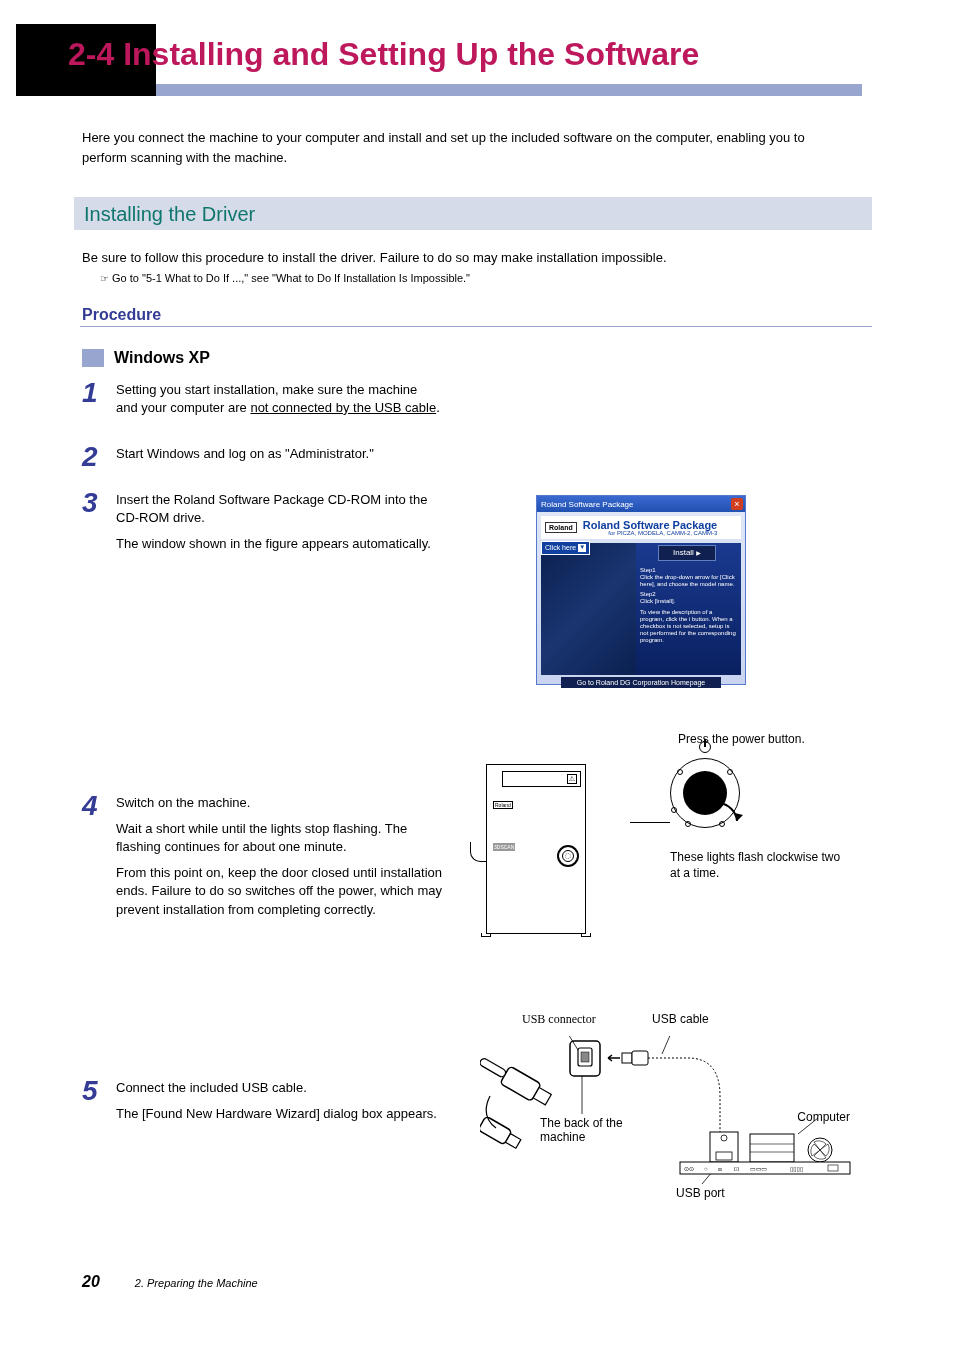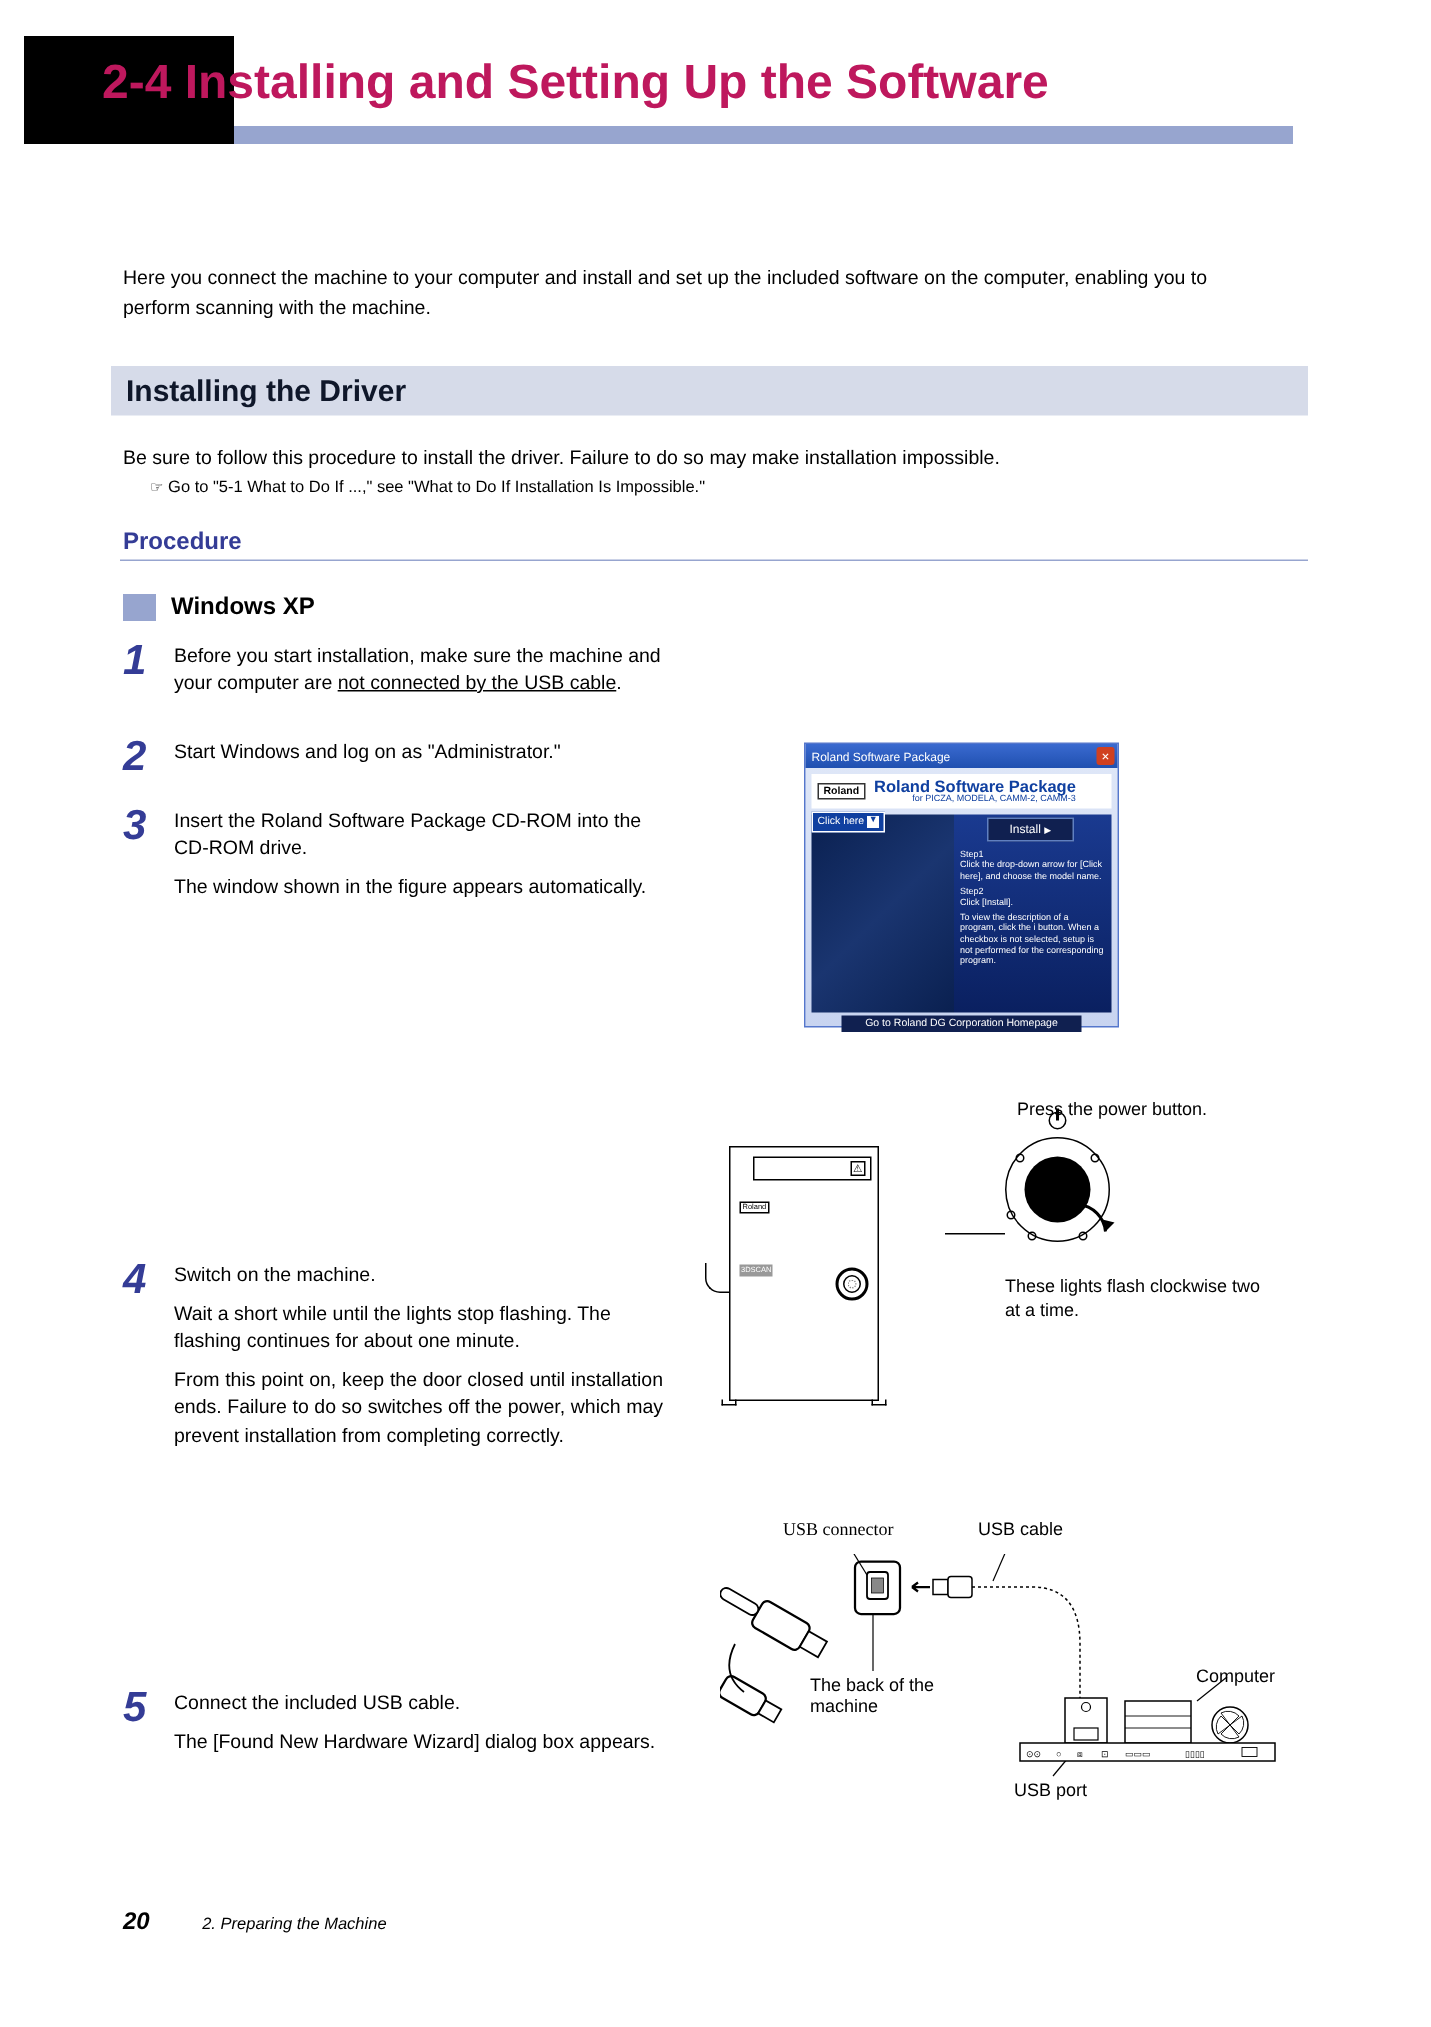--- a/index.html
+++ b/index.html
@@ -37,38 +37,37 @@
       top: 60px;
       width: 846px;
       height: 12px;
       background: #97a5cf;
     }
     .content {
       position: absolute;
       left: 82px;
       top: 128px;
       width: 760px;
-      margin-top: 47px;
     }
     .intro-text {
       font-size: 13px;
       line-height: 1.5;
       margin-bottom: 30px;
     }
     .section-header-bar {
       background: #d6dbe9;
       padding: 6px 10px 4px;
       margin-left: -8px;
       margin-right: -30px;
       margin-bottom: 18px;
     }
     .section-header-text {
       font-size: 20px;
-      font-weight: bold;
-      color: #0f172a;
+      font-weight: normal;
+      color: #0f766e;
     }
     .instruction-text {
       font-size: 13px;
       line-height: 1.5;
       margin-bottom: 4px;
     }
     .cross-ref {
       font-size: 11px;
       margin-left: 18px;
       margin-bottom: 22px;
@@ -345,21 +344,21 @@
 
   <div class="os-heading-wrap">
     <div class="os-square"></div>
     <span class="os-text">Windows XP</span>
   </div>
 
   <div class="step-row">
     <div class="step-num">1</div>
     <div class="step-body">
       <p class="lead">
-        <span>Before you start installation, make sure the machine and your computer are </span><span class="underline">not connected by the USB cable</span><span>.</span>
+        <span>Setting you start installation, make sure the machine and your computer are </span><span class="underline">not connected by the USB cable</span><span>.</span>
       </p>
     </div>
   </div>
 
   <div class="step-row">
     <div class="step-num">2</div>
     <div class="step-body">
       <p class="lead">Start Windows and log on as "Administrator."</p>
     </div>
   </div>

